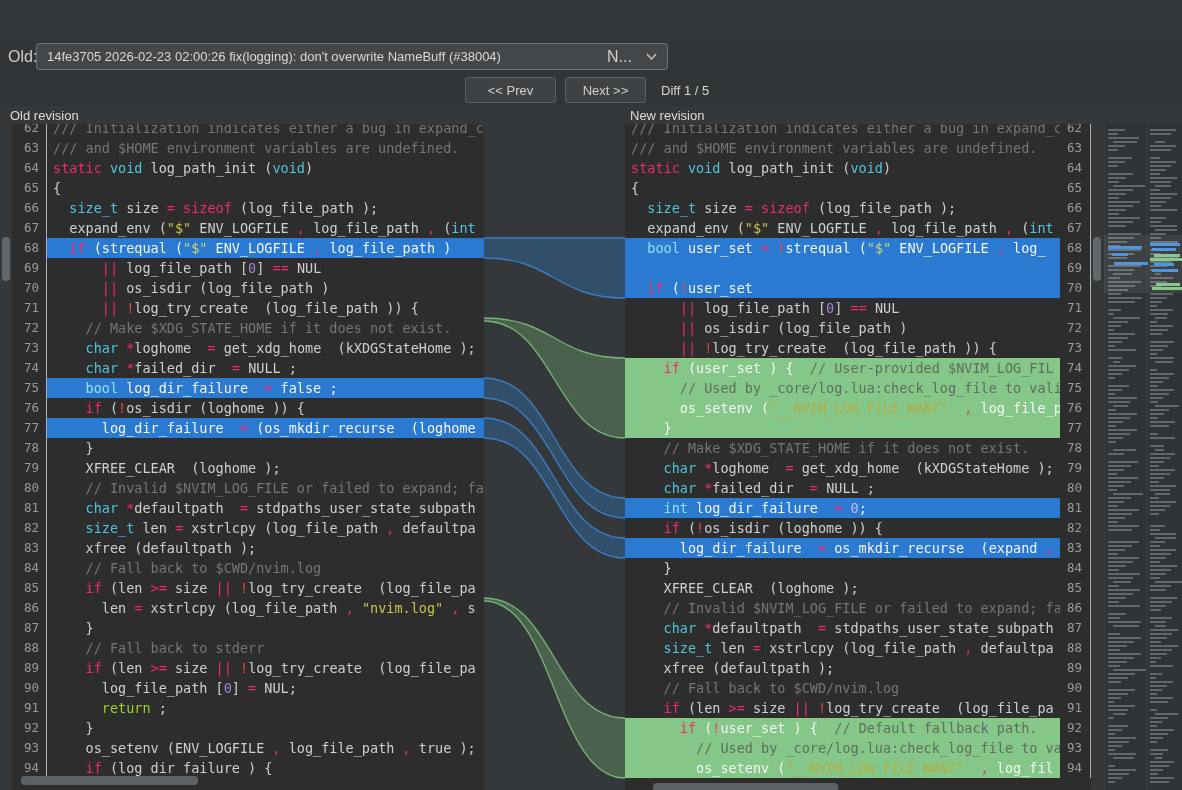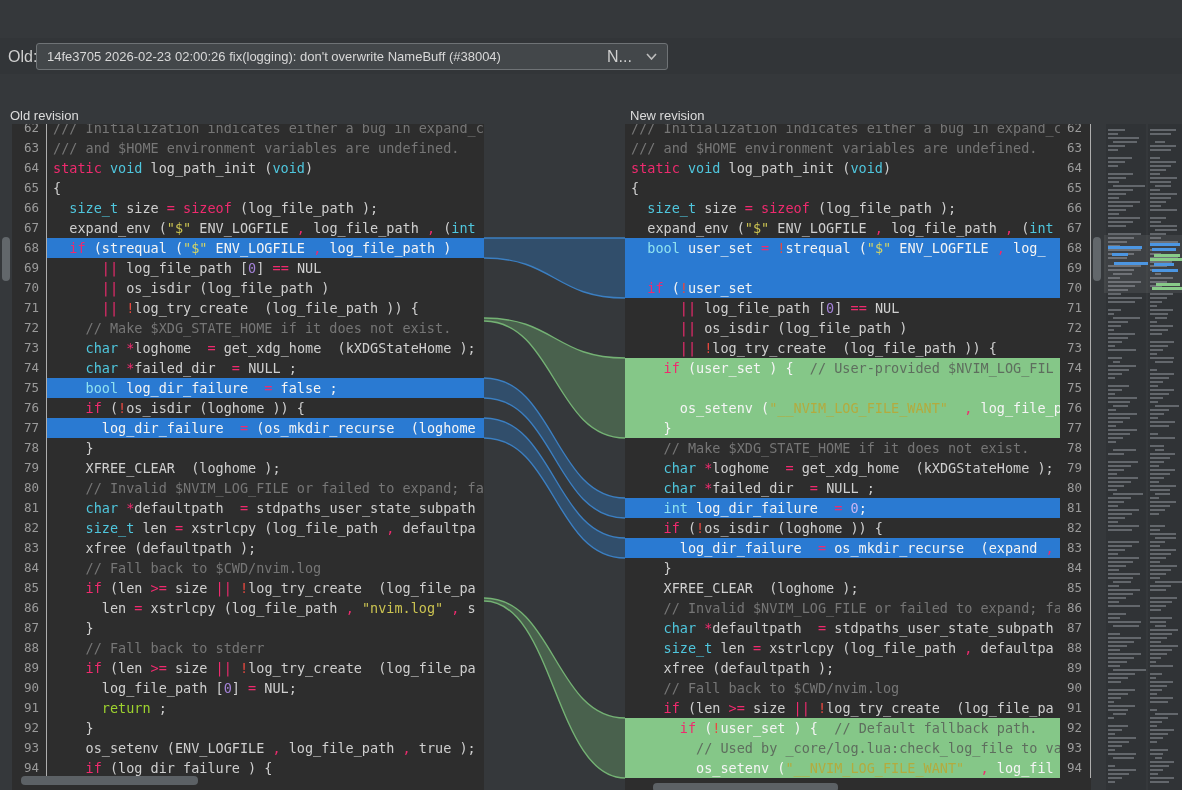--- a/index.html
+++ b/index.html
@@ -79,20 +79,25 @@
     <div class="tb-label" style="left:8px;">Old:</div>
     <div class="dropdown" style="left:36px; width:632px;">
       <div class="dd-value">14fe3705 2026-02-23 02:00:26 fix(logging): don't overwrite NameBuff (#38004)</div>
       <svg class="dd-chevron" width="11" height="7" viewBox="0 0 11 7">
         <polyline points="1,1 5.5,6 10,1" fill="none" stroke="#bcbcbc" stroke-width="1.6"></polyline>
       </svg>
     </div>
     <div class="tb-label" style="left:607px;">N...</div>
   </div>
 
+  <div class="navrow">
+    <div class="nav-btn" style="left:465px; width:91px;">&lt;&lt; Prev</div>
+    <div class="nav-btn" style="left:565px; width:81px;">Next &gt;&gt;</div>
+    <div class="diff-counter">Diff 1 / 5</div>
+  </div>
 
   <div class="panel-header" style="left:10px;">Old revision</div>
   <div class="panel-header" style="left:630px;">New revision</div>
 
   <div class="content">
 
     <div class="vscroll" style="left:2px;">
       <div class="vthumb"></div>
     </div>
 
@@ -160,21 +165,21 @@
           <div class="row"><div class="code"><span class="p">{</span></div><div class="gut">65</div></div>
           <div class="row"><div class="code"><span class="p">  </span><span class="t">size_t</span><span class="p"> size </span><span class="k">=</span><span class="p"> </span><span class="k">sizeof</span><span class="p"> (log_file_path );</span></div><div class="gut">66</div></div>
           <div class="row"><div class="code"><span class="p">  expand_env (</span><span class="s">"$"</span><span class="p"> ENV_LOGFILE </span><span class="k">,</span><span class="p"> log_file_path </span><span class="k">,</span><span class="p"> (</span><span class="t">int</span></div><div class="gut">67</div></div>
           <div class="row"><div class="code hl-mod"><span class="p">  </span><span class="t">bool</span><span class="p"> user_set </span><span class="k">=</span><span class="p"> </span><span class="b">!</span><span class="p">strequal (</span><span class="s">"$"</span><span class="p"> ENV_LOGFILE </span><span class="k">,</span><span class="p"> log_</span></div><div class="gut">68</div></div>
           <div class="row"><div class="code hl-mod"></div><div class="gut">69</div></div>
           <div class="row"><div class="code hl-mod"><span class="p">  </span><span class="k">if</span><span class="p"> (</span><span class="b">!</span><span class="p">user_set</span></div><div class="gut">70</div></div>
           <div class="row"><div class="code"><span class="p">      </span><span class="k">||</span><span class="p"> log_file_path [</span><span class="n">0</span><span class="p">] </span><span class="k">==</span><span class="p"> NUL</span></div><div class="gut">71</div></div>
           <div class="row"><div class="code"><span class="p">      </span><span class="k">||</span><span class="p"> os_isdir (log_file_path )</span></div><div class="gut">72</div></div>
           <div class="row"><div class="code"><span class="p">      </span><span class="k">||</span><span class="p"> </span><span class="b">!</span><span class="p">log_try_create  (log_file_path )) {</span></div><div class="gut">73</div></div>
           <div class="row"><div class="code hl-add"><span class="p">    </span><span class="k">if</span><span class="p"> (user_set ) {  </span><span class="c">// User-provided $NVIM_LOG_FIL</span></div><div class="gut">74</div></div>
-          <div class="row"><div class="code hl-add"><span class="p">      </span></div><div class="gut">75</div></div>
+          <div class="row"><div class="code hl-add"><span class="p">      </span><span class="c">// Used by _core/log.lua:check_log_file to vali</span></div><div class="gut">75</div></div>
           <div class="row"><div class="code hl-add"><span class="p">      os_setenv (</span><span class="s">"__NVIM_LOG_FILE_WANT"</span><span class="p">  </span><span class="k">,</span><span class="p"> log_file_p</span></div><div class="gut">76</div></div>
           <div class="row"><div class="code hl-add"><span class="p">    }</span></div><div class="gut">77</div></div>
           <div class="row"><div class="code"><span class="c">    // Make $XDG_STATE_HOME if it does not exist.</span></div><div class="gut">78</div></div>
           <div class="row"><div class="code"><span class="p">    </span><span class="t">char</span><span class="p"> </span><span class="k">*</span><span class="p">loghome  </span><span class="k">=</span><span class="p"> get_xdg_home  (kXDGStateHome );</span></div><div class="gut">79</div></div>
           <div class="row"><div class="code"><span class="p">    </span><span class="t">char</span><span class="p"> </span><span class="k">*</span><span class="p">failed_dir  </span><span class="k">=</span><span class="p"> NULL ;</span></div><div class="gut">80</div></div>
           <div class="row"><div class="code hl-mod"><span class="p">    </span><span class="t">int</span><span class="p"> log_dir_failure  </span><span class="k">=</span><span class="p"> </span><span class="n">0</span><span class="p">;</span></div><div class="gut">81</div></div>
           <div class="row"><div class="code"><span class="p">    </span><span class="k">if</span><span class="p"> (</span><span class="b">!</span><span class="p">os_isdir (loghome )) {</span></div><div class="gut">82</div></div>
           <div class="row"><div class="code hl-mod"><span class="p">      log_dir_failure  </span><span class="k">=</span><span class="p"> os_mkdir_recurse  (expand </span><span class="k">,</span></div><div class="gut">83</div></div>
           <div class="row"><div class="code"><span class="p">    }</span></div><div class="gut">84</div></div>
           <div class="row"><div class="code"><span class="p">    XFREE_CLEAR  (loghome );</span></div><div class="gut">85</div></div>

